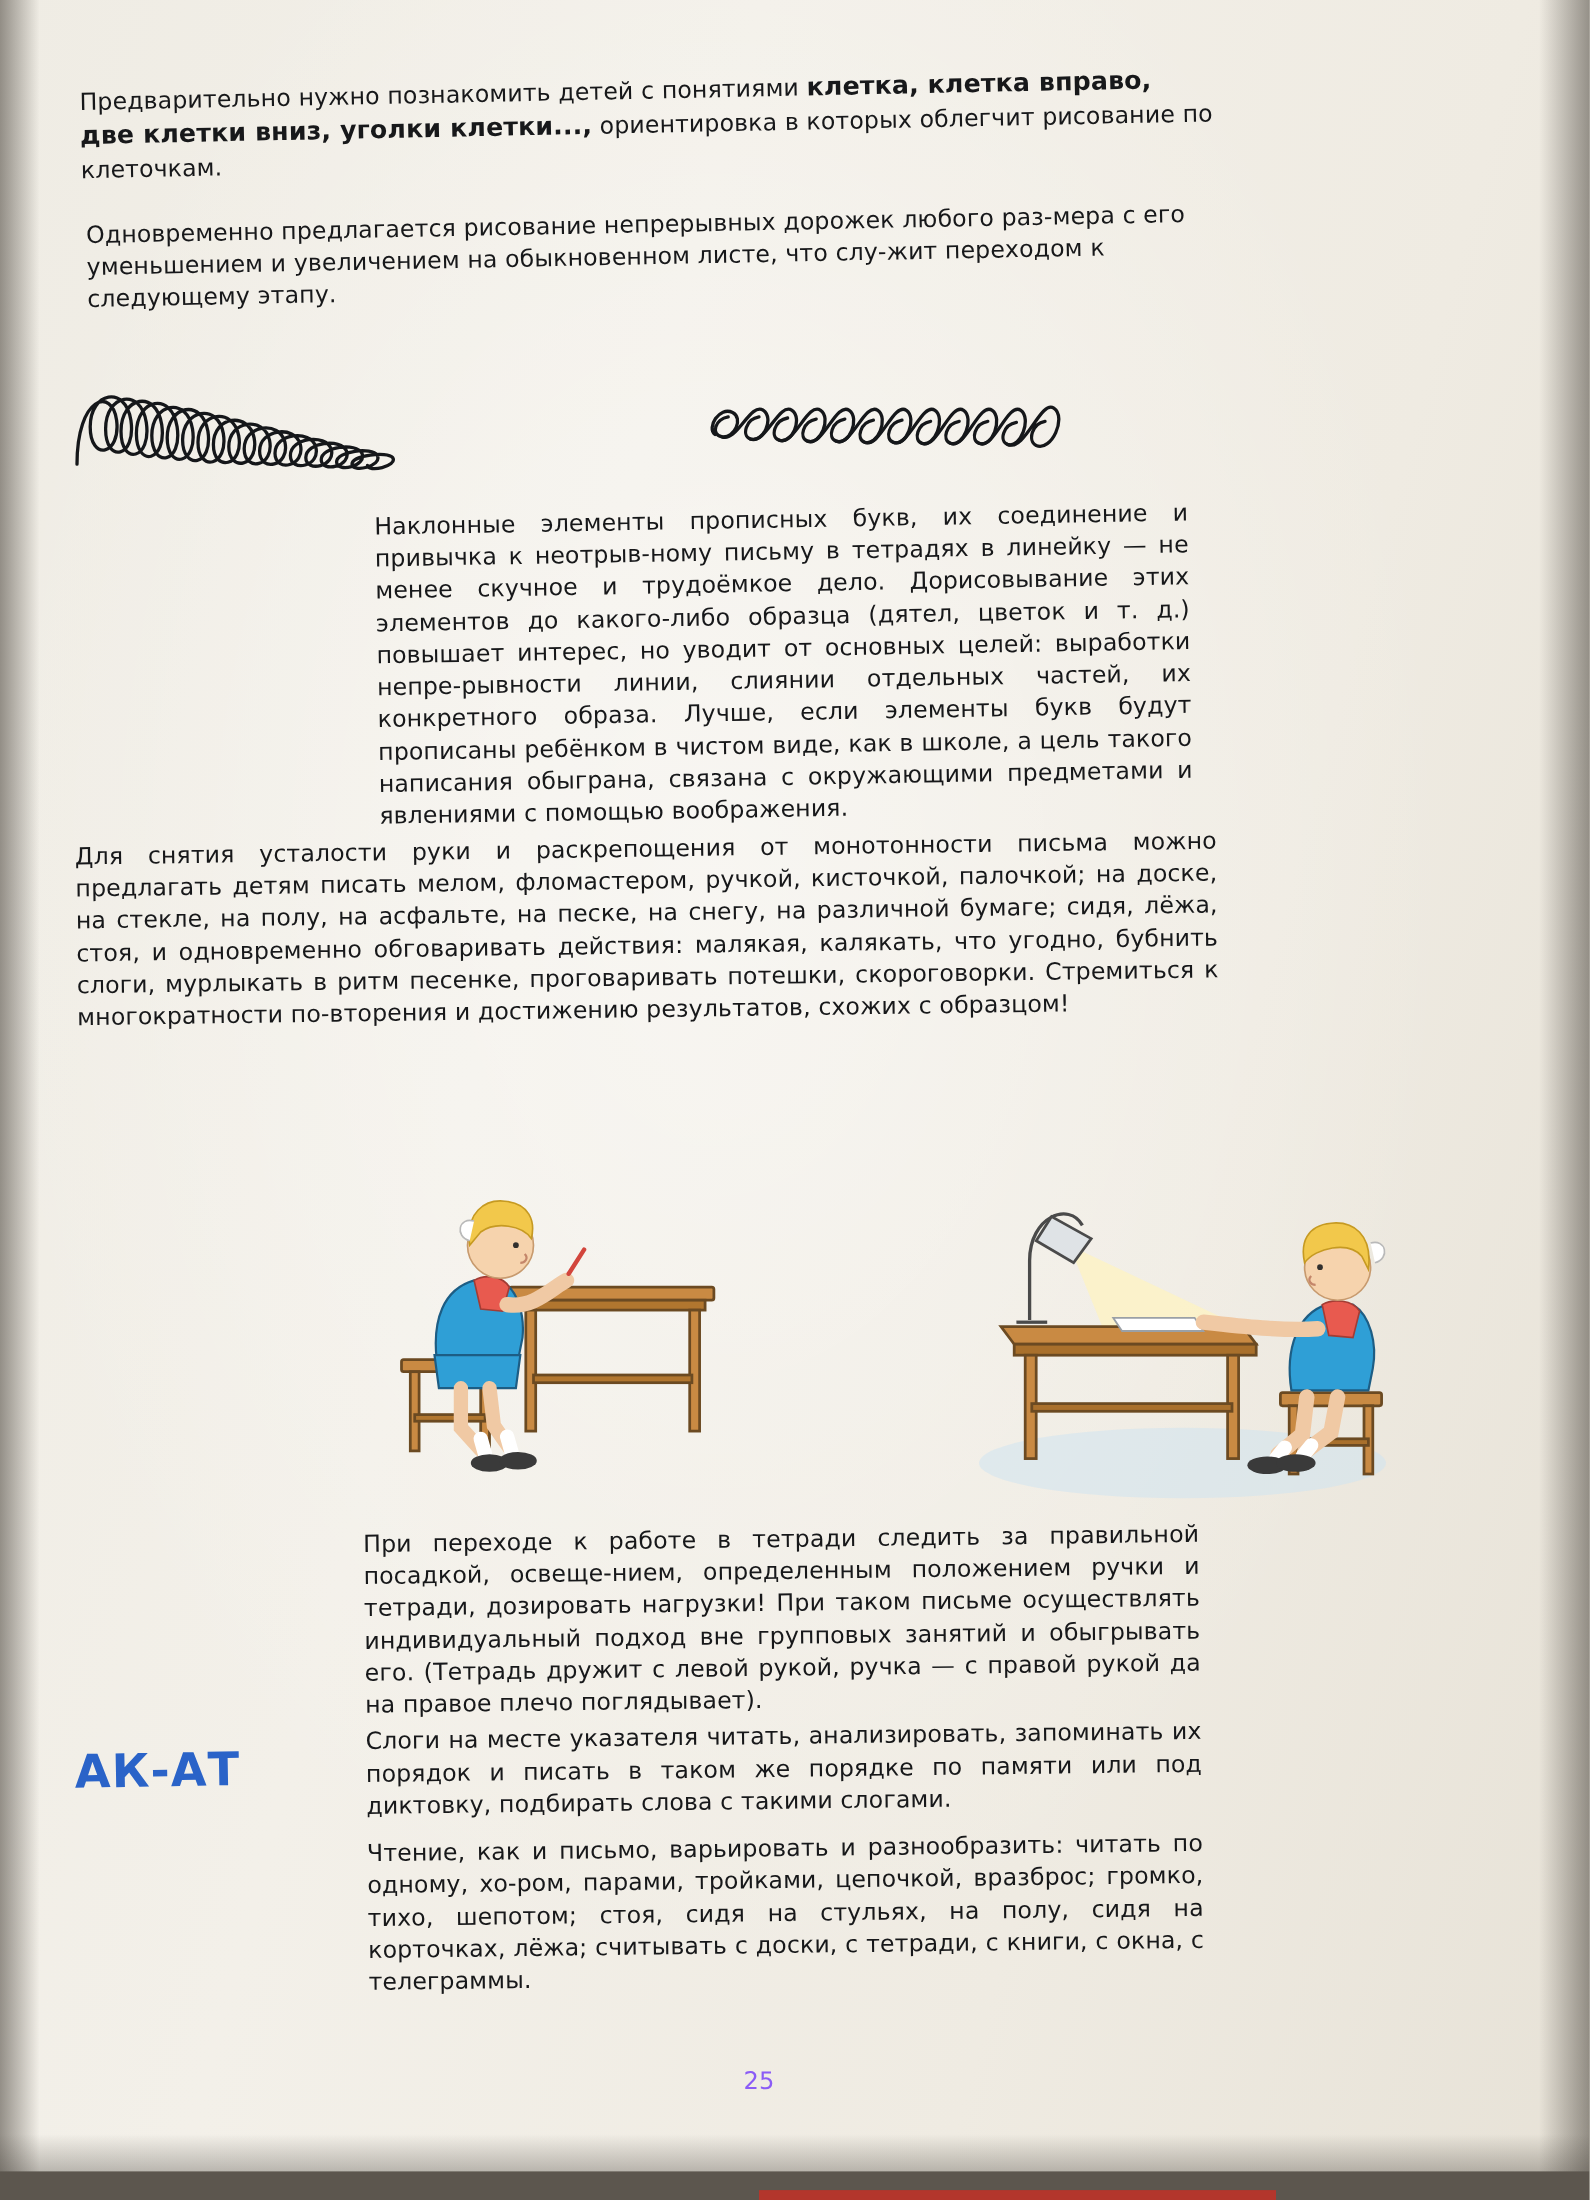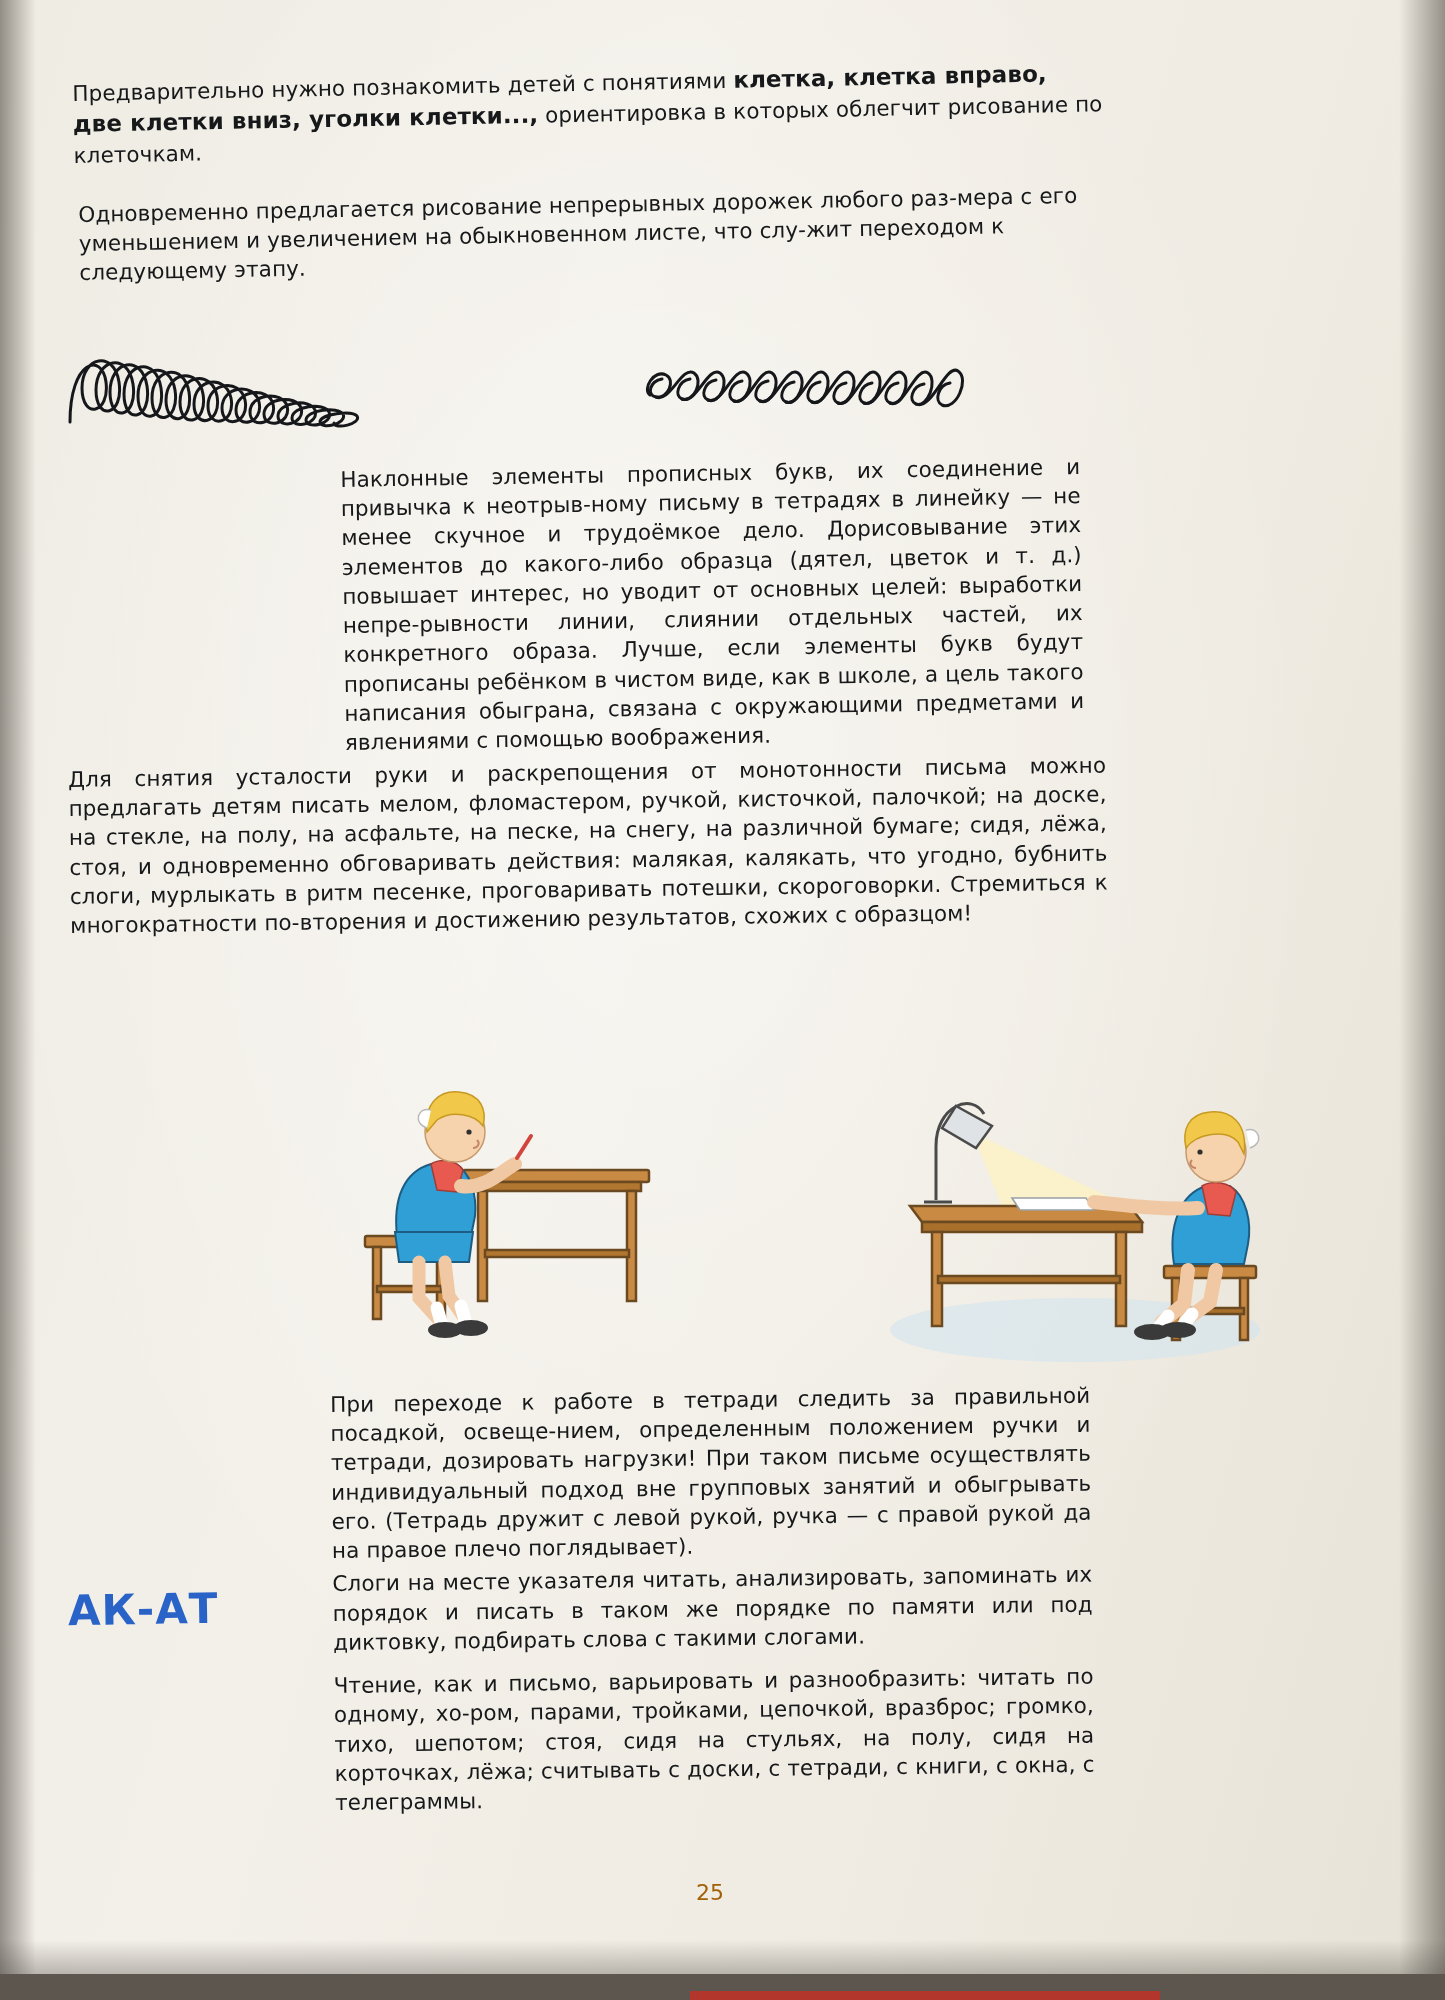--- a/index.html
+++ b/index.html
@@ -145,24 +145,24 @@
     font-weight: bold;
     font-size: 42px;
     letter-spacing: 1px;
     color: #2a63c8;
     -webkit-text-stroke: 0px;
     transform: rotate(-1deg);
   }
 
   .page-number {
     position: absolute;
-    left: 696px;
+    left: 676px;
     top: 1880px;
     font-size: 22px;
-    color: #a16207;
+    color: #8b5cf6;
   }
 </style>
 </head>
 <body>
 
 <div class="page">
   <div class="paper-tint"></div>
 
   <div class="content">
 

